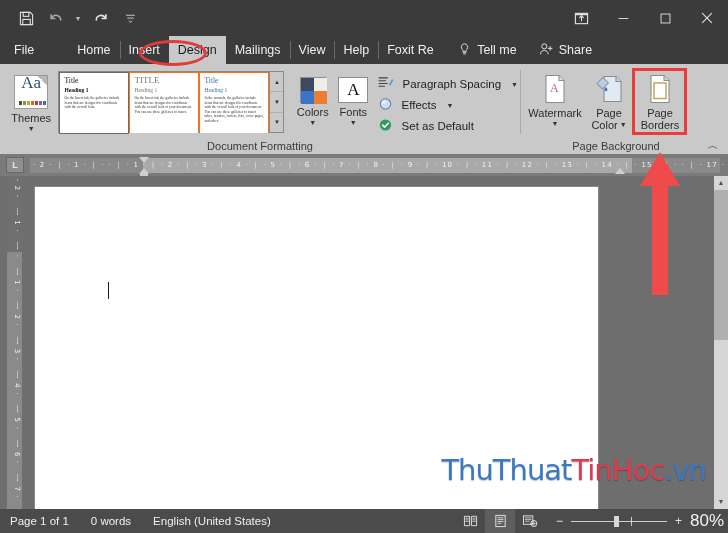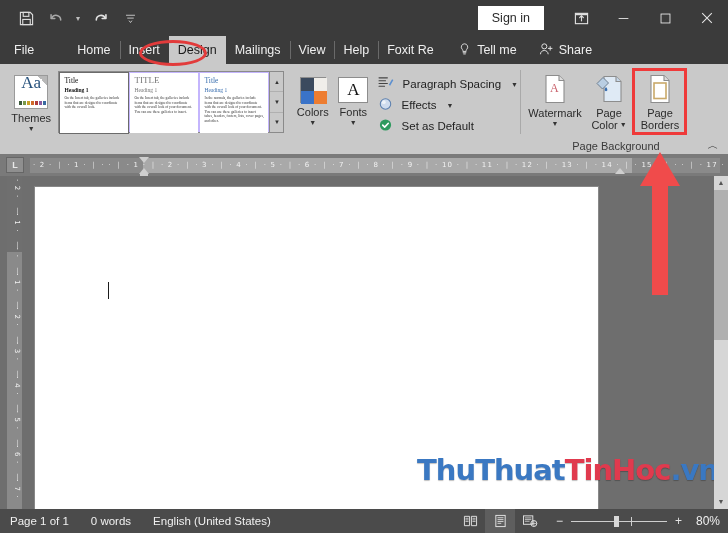--- a/index.html
+++ b/index.html
@@ -86,21 +86,21 @@
   .themes-ic .aa { font-size:17px; color:#27527d; font-family:"Liberation Serif", serif; line-height:17px; margin-bottom:19px;}
   .themes-ic .swatches { position:absolute; bottom:3px; left:4px; display:flex; gap:1px; }
   .themes-ic .swatches i { width:3px; height:4px; display:block; }
   .themes-ic .corner {
     position:absolute; top:0; right:0; width:9px; height:9px;
     background:linear-gradient(225deg,#b8b8b8 50%, transparent 50%);
   }
 
   
   .gallery {
-    display:flex; background:#c4b5fd; border:1px solid #8a8a8a; margin-top:2px; height:62px;
+    display:flex; background:#f97316; border:1px solid #8a8a8a; margin-top:2px; height:62px;
   }
   .thumb {
     width:68px; height:60px; background:#fff; margin:1px; padding:3px 4px;
     overflow:hidden; font-family:"Liberation Serif", serif;
   }
   .thumb.sel { outline:1px solid #6b6b6b; }
   .t-title { font-size:7.5px; line-height:9px; margin-bottom:2px; }
   .t-head { font-size:5.5px; line-height:7px; font-weight:bold; margin-bottom:2px; }
   .t-body { font-size:3.6px; line-height:4.6px; color:#333; }
   .gal-scroll { width:14px; background:#c9c9c9; border-left:1px solid #8a8a8a; display:flex; flex-direction:column;}
@@ -159,41 +159,41 @@
     position:absolute; left:73px; top:95px; width:1px; height:17px; background:#1c1c1c;
   }
   .vscroll {
     position:absolute; right:0; top:0; bottom:0; width:14px; background:#d6d6d6;
   }
   .vs-btn { width:14px; height:14px; background:#d6d6d6; color:#555; font-size:7px; text-align:center; line-height:14px;}
   .vs-thumb { position:absolute; left:0; width:14px; background:#b0b0b0; }
 
   
   .watermark {
-    position:absolute; right:10px; bottom:24px; font-size:29px; font-weight:bold;
+    position:absolute; right:22px; bottom:24px; font-size:29px; font-weight:normal;
     font-family:"DejaVu Sans", sans-serif; letter-spacing:-1px; line-height:30px;
     text-shadow:0 1px 1px rgba(0,0,0,.25);
   }
   .wm-blue { color:#3a78c2; }
   .wm-red  { color:#e03a4e; }
 
   
   .status {
     flex:0 0 24px; height:24px; background:#4b4b4b; display:flex; align-items:center;
     color:#f0f0f0; font-size:11.5px; padding-left:10px; gap:22px;
   }
   .status .right { margin-left:auto; display:flex; align-items:center; gap:0; padding-right:8px;}
   .view-btn { width:30px; height:24px; display:flex; align-items:center; justify-content:center; color:#e9e9e9; }
   .view-btn.active { background:#5e5e5e; }
   .zoom-wrap { display:flex; align-items:center; gap:7px; margin-left:10px; }
   .zoom-track { width:96px; height:1px; background:#cfcfcf; position:relative; }
   .zoom-thumb { position:absolute; top:-5px; width:5px; height:11px; background:#d8d8d8; }
   .zoom-mid { position:absolute; top:-4px; left:60px; width:1px; height:9px; background:#cfcfcf;}
   .zoom-sign { color:#e4e4e4; font-size:12px; width:9px; text-align:center;}
-  .zoom-pct { font-size:12px; color:#f0f0f0; width:30px; text-align:right; }
+  .zoom-pct { font-size:17px; color:#f0f0f0; width:30px; text-align:right; }
 
   
   .annot-ellipse {
     position:absolute; border:3px solid #e23b3b; border-radius:50%;
     pointer-events:none;
   }
   .annot-arrow { position:absolute; pointer-events:none; }
 </style>
 </head>
 <body>
@@ -224,21 +224,20 @@
       </div>
       <div class="qat-btn">
         <svg width="13" height="13" viewBox="0 0 16 16">
             <path d="M3 4h10M4.5 7.5h7M6.5 11l1.5 2 1.5-2" fill="none" stroke="#c4c4c4" stroke-width="1.2" stroke-linecap="round"></path>
           </svg>
       </div>
     </div>
 
 
     <div class="tb-right">
-      <button class="signin">Sign in</button>
       <div class="tb-icon">
         <svg width="15" height="15" viewBox="0 0 16 16">
             <rect x="1.5" y="2.5" width="13" height="11" fill="none" stroke="#e0e0e0" stroke-width="1.2"></rect>
             <path d="M8 10.5V5m0 0L6 7m2-2 2 2" fill="none" stroke="#e0e0e0" stroke-width="1.2" stroke-linecap="round" stroke-linejoin="round"></path>
             <rect x="1.5" y="2.5" width="13" height="2" fill="#e0e0e0"></rect>
           </svg>
       </div>
       <div class="tb-icon">
         <svg width="13" height="13" viewBox="0 0 16 16">
             <path d="M2 8h12" stroke="#e6e6e6" stroke-width="1.1"></path>
@@ -379,20 +378,21 @@
             <span>
               <svg width="15" height="14" viewBox="0 0 16 15">
                   <circle cx="8" cy="7.5" r="6" fill="#2e9a5e"></circle>
                   <path d="M5 7.6l2.1 2.2L11 5.6" fill="none" stroke="#fff" stroke-width="1.7" stroke-linecap="round" stroke-linejoin="round"></path>
                 </svg>
             </span>
             <span>Set as Default</span>
           </div>
         </div>
       </div>
+      <div class="grp-label">Document Formatting</div>
     </div>
 
     <div class="grp-div"></div>
 
     <div class="grp" style="width:190px;">
       <div class="grp-body" style="padding-top:6px; padding-left:4px;">
 
         <div class="big-btn" style="width:60px;">
           <span class="ic wm-ic">
             <svg width="28" height="30" viewBox="0 0 28 30">

